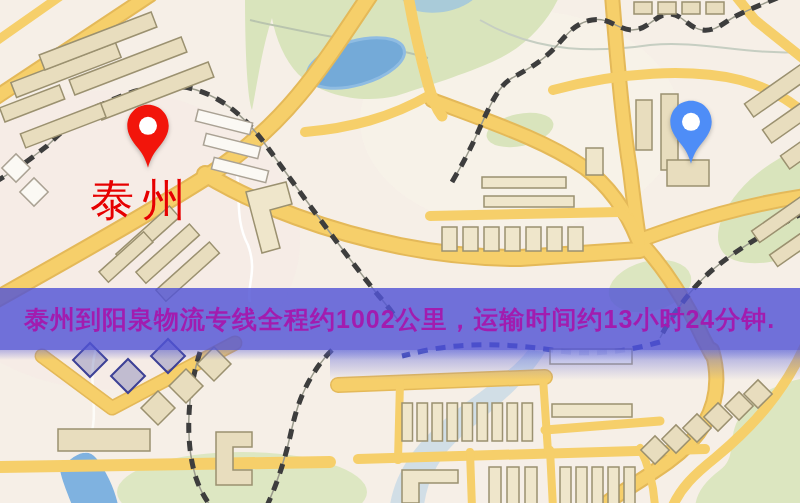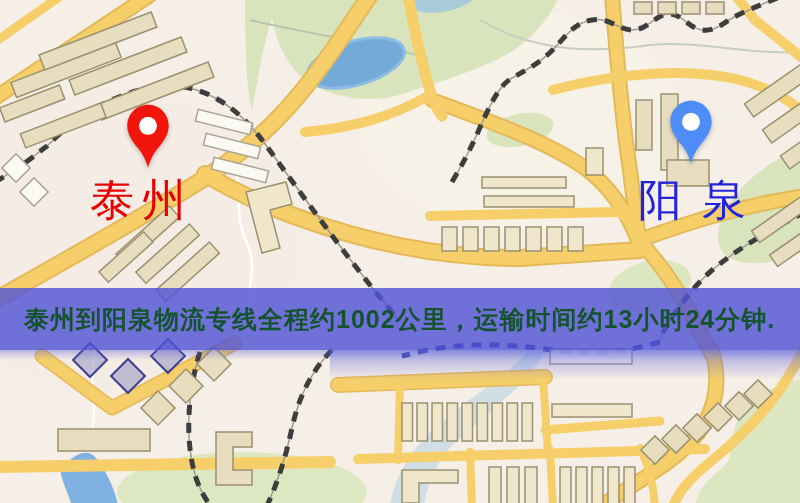--- a/index.html
+++ b/index.html
@@ -243,22 +243,21 @@
 
   <div class="pin pin-destination">
     <svg width="54" height="72" viewBox="0 0 60 80">
       <path d="M30 3 C17 3 7 13.5 7 26.5 C7 36 12 43 19 51.5 C24.5 58 27.5 64.5 30 73 C32.5 64.5 35.5 58 41 51.5 C48 43 53 36 53 26.5 C53 13.5 43 3 30 3 Z" fill="#4e8df7"></path>
       <circle cx="30" cy="26.5" r="10" fill="#ffffff"></circle>
     </svg>
   </div>
 
   <div class="pin-label label-origin" style="color: rgb(230, 0, 0);">泰州</div>
 
-  <div class="pin-label label-destination" style="color: rgb(35, 35, 217);">阳泉</div>
 
   <div class="banner">
     <div class="banner-bg" style="background-color: rgb(82, 84, 214);"></div>
-    <div class="banner-text" style="color: #14532d;">泰州到阳泉物流专线全程约1002公里，运输时间约13小时24分钟.</div>
+    <div class="banner-text" style="color: #a21caf;">泰州到阳泉物流专线全程约1002公里，运输时间约13小时24分钟.</div>
   </div>
   <div class="fade-full"></div>
   <div class="fade-right"></div>
 
 </div>
 
 </body></html>

